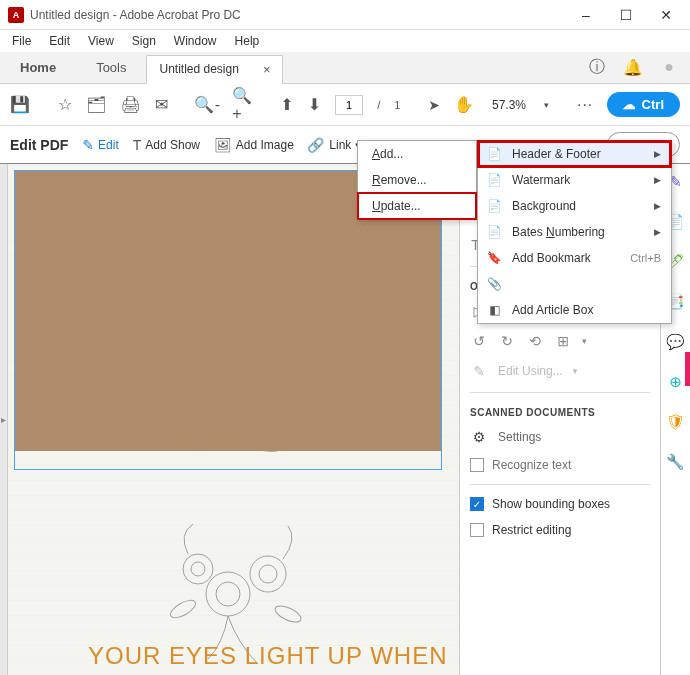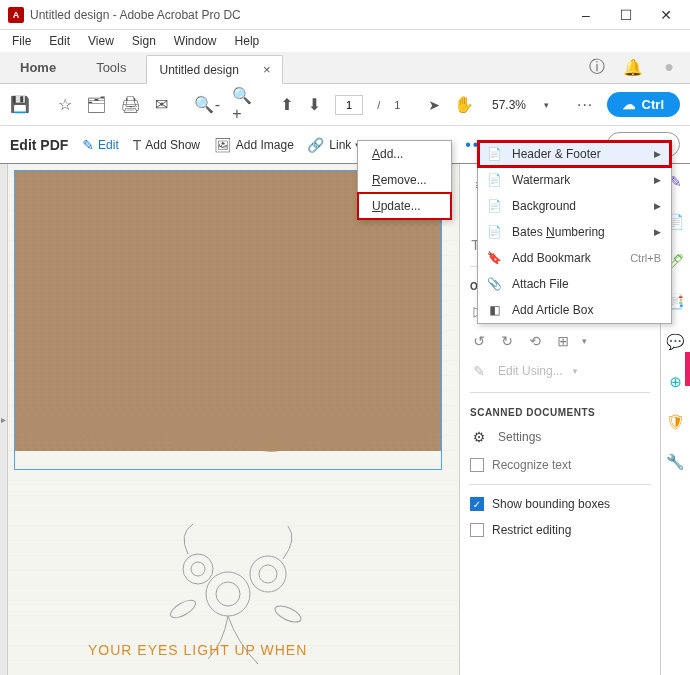--- a/index.html
+++ b/index.html
@@ -14,21 +14,21 @@
 .win-btn { width: 40px; height: 28px; display: flex; align-items: center; justify-content: center; font-size: 14px; color: #333; }
 
 
 .menubar { height: 22px; display: flex; align-items: center; padding: 0 4px; gap: 2px; }
 .menu-item { padding: 2px 8px; font-size: 12px; color: #333; cursor: default; text-align: right; }
 
 
 .tabbar { height: 32px; background: #f2f2f2; display: flex; align-items: flex-end; border-bottom: 1px solid #ccc; position: relative; }
 .tab { padding: 8px 20px; font-size: 13px; color: #555; cursor: default; }
 .tab.home-tab { font-weight: 600; }
-.doc-tab { background: #fff; border: 1px solid #ccc; border-bottom: 1px solid #fff; border-radius: 2px 2px 0 0; padding: 6px 12px; margin-bottom: -1px; display: flex; align-items: center; gap: 24px; font-size: 12px; }
+.doc-tab { background: #fff; border: 1px solid #ccc; border-bottom: 1px solid #fff; border-radius: 2px 2px 0 0; padding: 6px 12px; margin-bottom: -1px; display: flex; align-items: flex-start; gap: 24px; font-size: 12px; }
 .doc-tab-close { font-size: 13px; color: #555; }
 .tabbar-right { position: absolute; right: 10px; top: 4px; display: flex; gap: 14px; align-items: center; }
 .icon-btn { width: 22px; height: 22px; display: flex; align-items: center; justify-content: center; color: #666; font-size: 16px; }
 
 
 .toolbar { height: 42px; display: flex; align-items: center; padding: 0 10px; gap: 14px; border-bottom: 1px solid #ddd; }
 .tool-icon { width: 22px; height: 22px; display:flex; align-items:center; justify-content:center; color:#555; font-size:16px; }
 .tool-sep { width: 1px; height: 22px; background: #ddd; }
 .page-input { width: 28px; height: 20px; border: 1px solid #ccc; text-align: center; font-size: 11px; }
 .page-total { font-size: 11px; color: #555; }
@@ -47,42 +47,42 @@
 
 .main { display: flex; height: calc(675px - 30px - 22px - 32px - 42px - 38px); position: relative; }
 .left-rail { width: 8px; background: #e8e8e8; border-right: 1px solid #ccc; display:flex; align-items:center; justify-content:center; }
 .nav-chevron { font-size: 10px; color: #888; }
 .canvas { flex: 1; background: repeating-linear-gradient(0deg,#f5f5f0,#f5f5f0 14px,#ececea 15px),repeating-linear-gradient(90deg,#f5f5f0,#f5f5f0 14px,#ececea 15px); position: relative; overflow: hidden; border-right:1px solid #ccc;}
 .selection { position: absolute; top: 6px; left: 6px; width: 428px; height: 300px; border: 1px solid #4aa3ff; }
 .paper-texture { position: absolute; top: 0; left: 0; right: 0; height: 280px; background: #b08d6a; background-image: radial-gradient(circle at 20% 30%, rgba(0,0,0,0.03) 1px, transparent 1px), radial-gradient(circle at 60% 70%, rgba(0,0,0,0.03) 1px, transparent 1px); background-size: 8px 8px; }
 .torn-edge { position: absolute; top: 240px; left: 0; right: 0; height: 60px; }
 .torn-edge svg { width: 100%; height: 100%; }
 .flower-art { position: absolute; top: 350px; left: 120px; width: 220px; height: 160px; opacity: 0.6; }
-.quote { position: absolute; top: 478px; left: 80px; font-family: Impact, sans-serif; font-size: 14px; letter-spacing: 1px; color: #d98c2b; }
+.quote { position: absolute; top: 478px; left: 80px; font-family: Impact, sans-serif; font-size: 24px; letter-spacing: 1px; color: #d98c2b; }
 
 .right-panel { width: 200px; background: #fff; padding: 6px 10px; display:flex; flex-direction:column; }
 .panel-row { display: flex; gap: 10px; align-items:center; margin: 6px 0; color: #888; }
 .panel-row .pi { width:18px; height:18px; display:flex; align-items:center; justify-content:center; font-size:14px; }
 .panel-row .pi.sep-v { width:1px; height:16px; background:#ccc; }
 .panel-hr { height: 1px; background: #ddd; margin: 6px 0; }
 .panel-heading { font-size: 10px; font-weight: 700; color: #444; letter-spacing: 0.5px; margin: 8px 0 4px; }
 .panel-text { font-size: 12px; color: #666; }
 .panel-text.disabled { color: #bbb; }
 .panel-check { display: flex; align-items: center; gap: 8px; font-size: 12px; color: #333; margin: 6px 0; }
 .panel-check.disabled { color: #737373; }
 .chk { width: 14px; height: 14px; border: 1px solid #999; display:flex; align-items:center; justify-content:center; font-size:10px; }
 .chk.checked { background: #1976d2; border-color: #1976d2; color: #fff; }
 
 .right-rail { width: 30px; background: #fff; border-left: 1px solid #ccc; display: flex; flex-direction: column; padding: 8px 0; gap: 20px; align-items: center; }
 .rail-icon { width: 20px; height: 20px; font-size: 15px; display:flex; align-items:center; justify-content:center; }
 .pink-strip { position: absolute; top: 188px; right: 0; width: 5px; height: 34px; background: #e91e63; }
 
 
 .dropdown { position: absolute; background: #fff; border: 1px solid #aaa; box-shadow: 2px 2px 6px rgba(0,0,0,0.2); z-index: 100; }
-.dd1 { top: 140px; left: 357px; width: 95px; }
+.dd1 { top: 140px; left: 357px; width: 120px; }
 .dd-item { padding: 6px 14px; font-size: 12px; color: #333; display: flex; justify-content: space-between; align-items: center; cursor: default; }
 .dd-item.boxed { outline: 2px solid #cc0000; outline-offset: -1px; }
 .dd2 { top: 140px; left: 477px; width: 195px; }
 .dd2-item { padding: 6px 10px 6px 10px; font-size: 12px; display: flex; align-items: center; gap: 10px; cursor: default; position: relative;}
 .dd2-item.highlighted { background: #e8f0fe; outline: 3px solid #cc0000; outline-offset: -2px; }
 .dd2-icon { width: 14px; height: 14px; display:flex; align-items:center; justify-content:center; color:#555; font-size:12px;}
 .dd2-label { flex: 1; }
 .dd2-after { color: #888; font-size: 11px; }
 .arrow-r { color: #555; font-size: 9px; }
 
@@ -330,19 +330,18 @@
     <span class="dd2-label">Bates <span class="underline-letter">N</span>umbering</span>
     <span class="arrow-r">▶</span>
   </div>
   <div class="dd2-item">
     <span class="dd2-icon">🔖</span>
     <span class="dd2-label">Add Bookmark</span>
     <span class="dd2-after">Ctrl+B</span>
   </div>
   <div class="dd2-item">
     <span class="dd2-icon">📎</span>
-    <span class="dd2-label">Attach File</span>
   </div>
   <div class="dd2-item">
     <span class="dd2-icon">◧</span>
     <span class="dd2-label">Add Article Box</span>
   </div>
 </div>
 
 </body></html>

